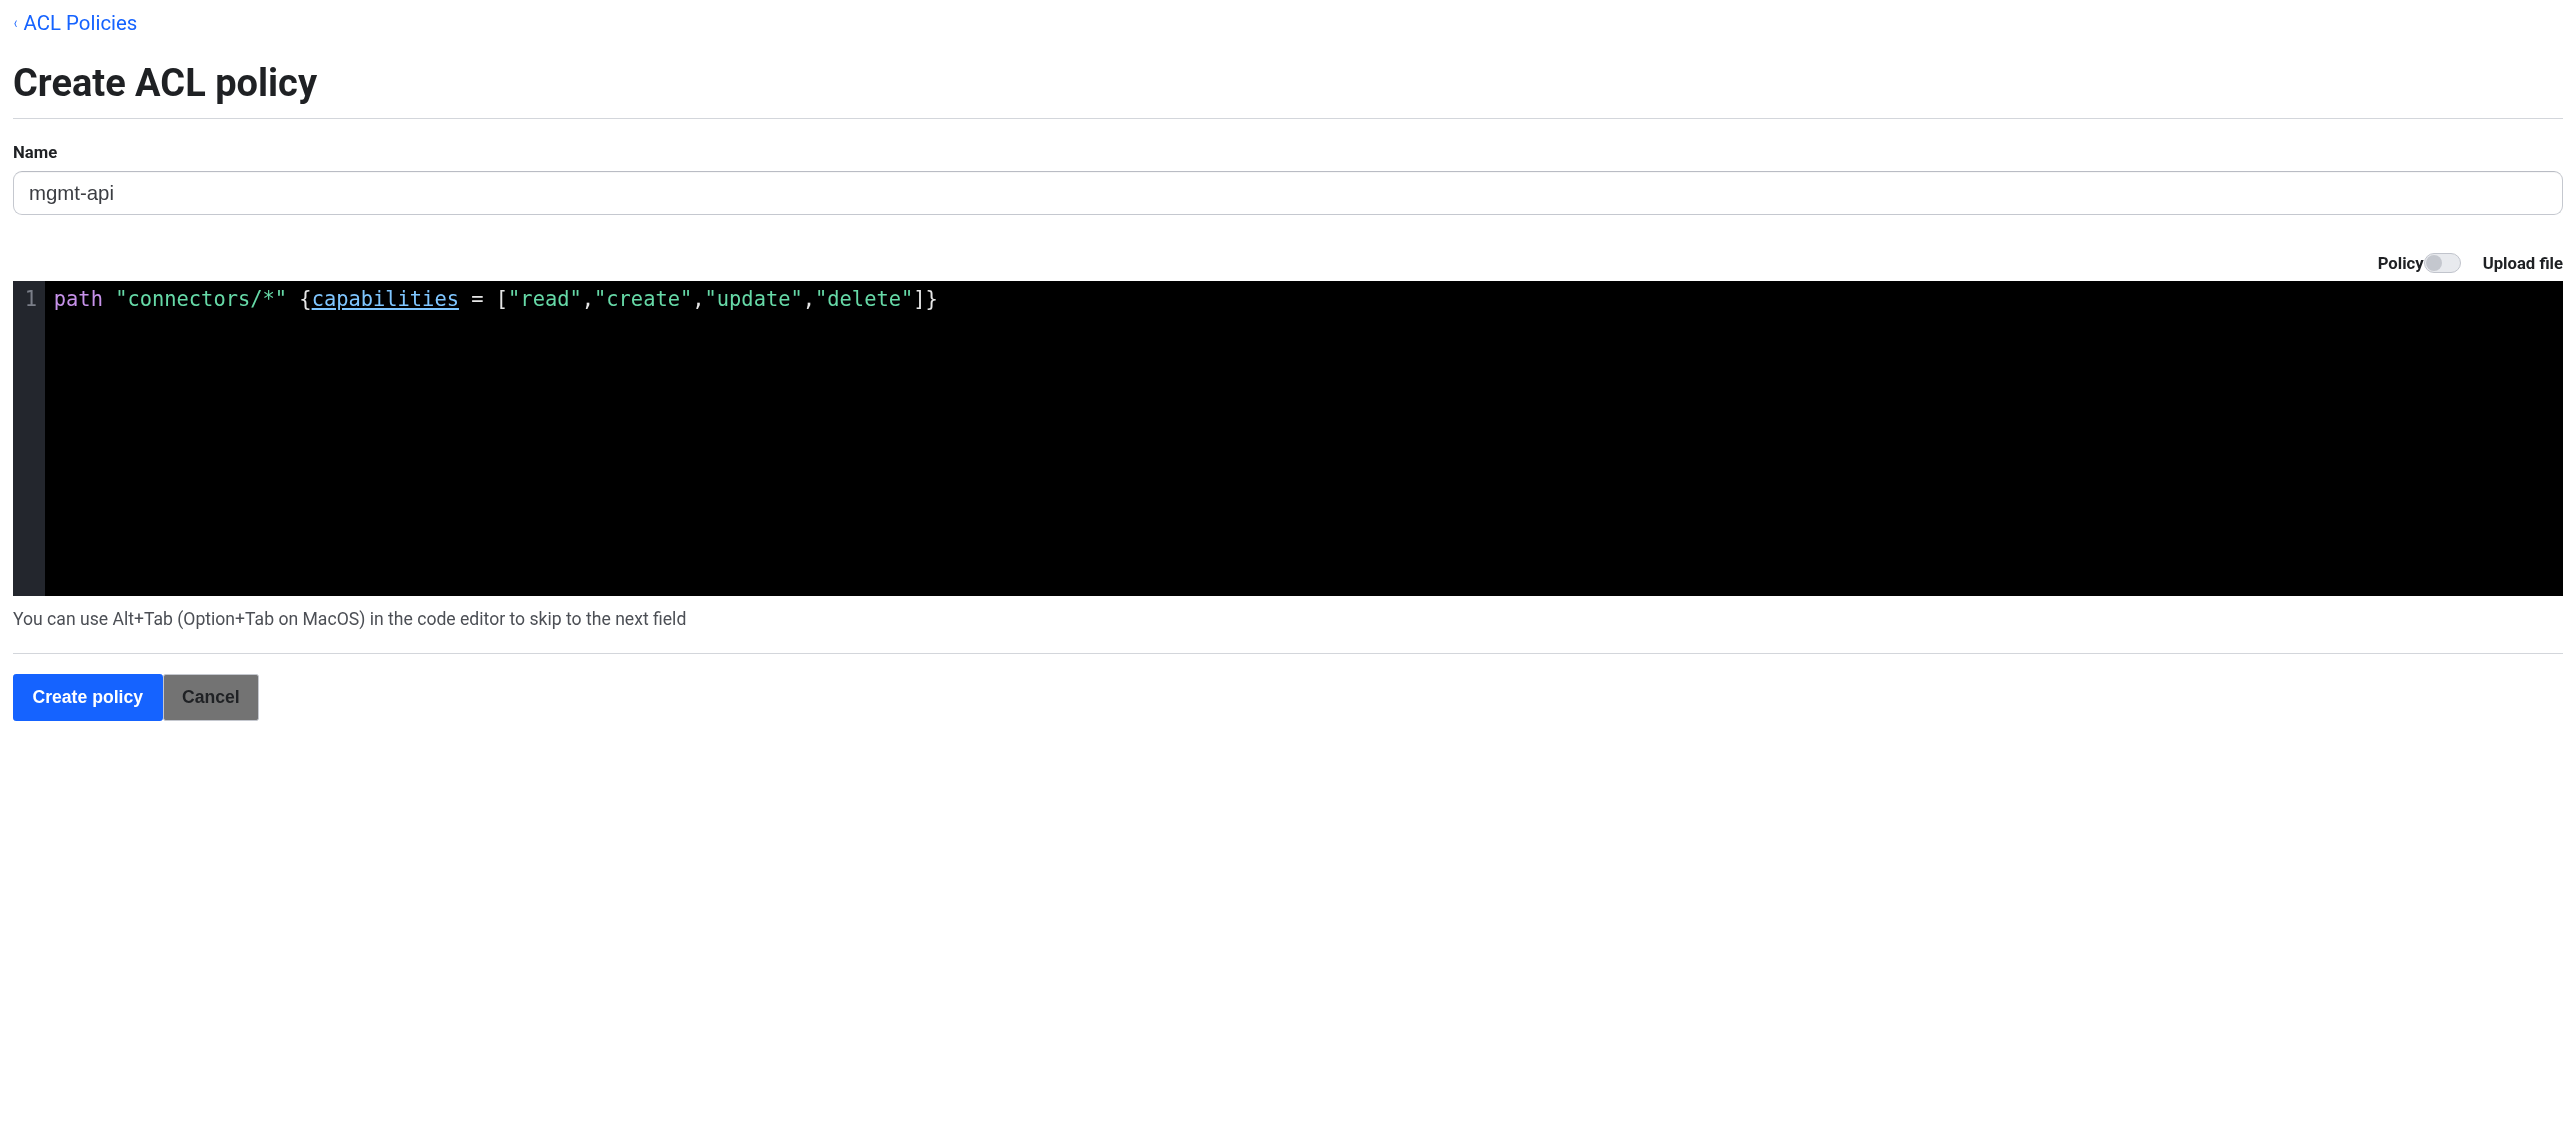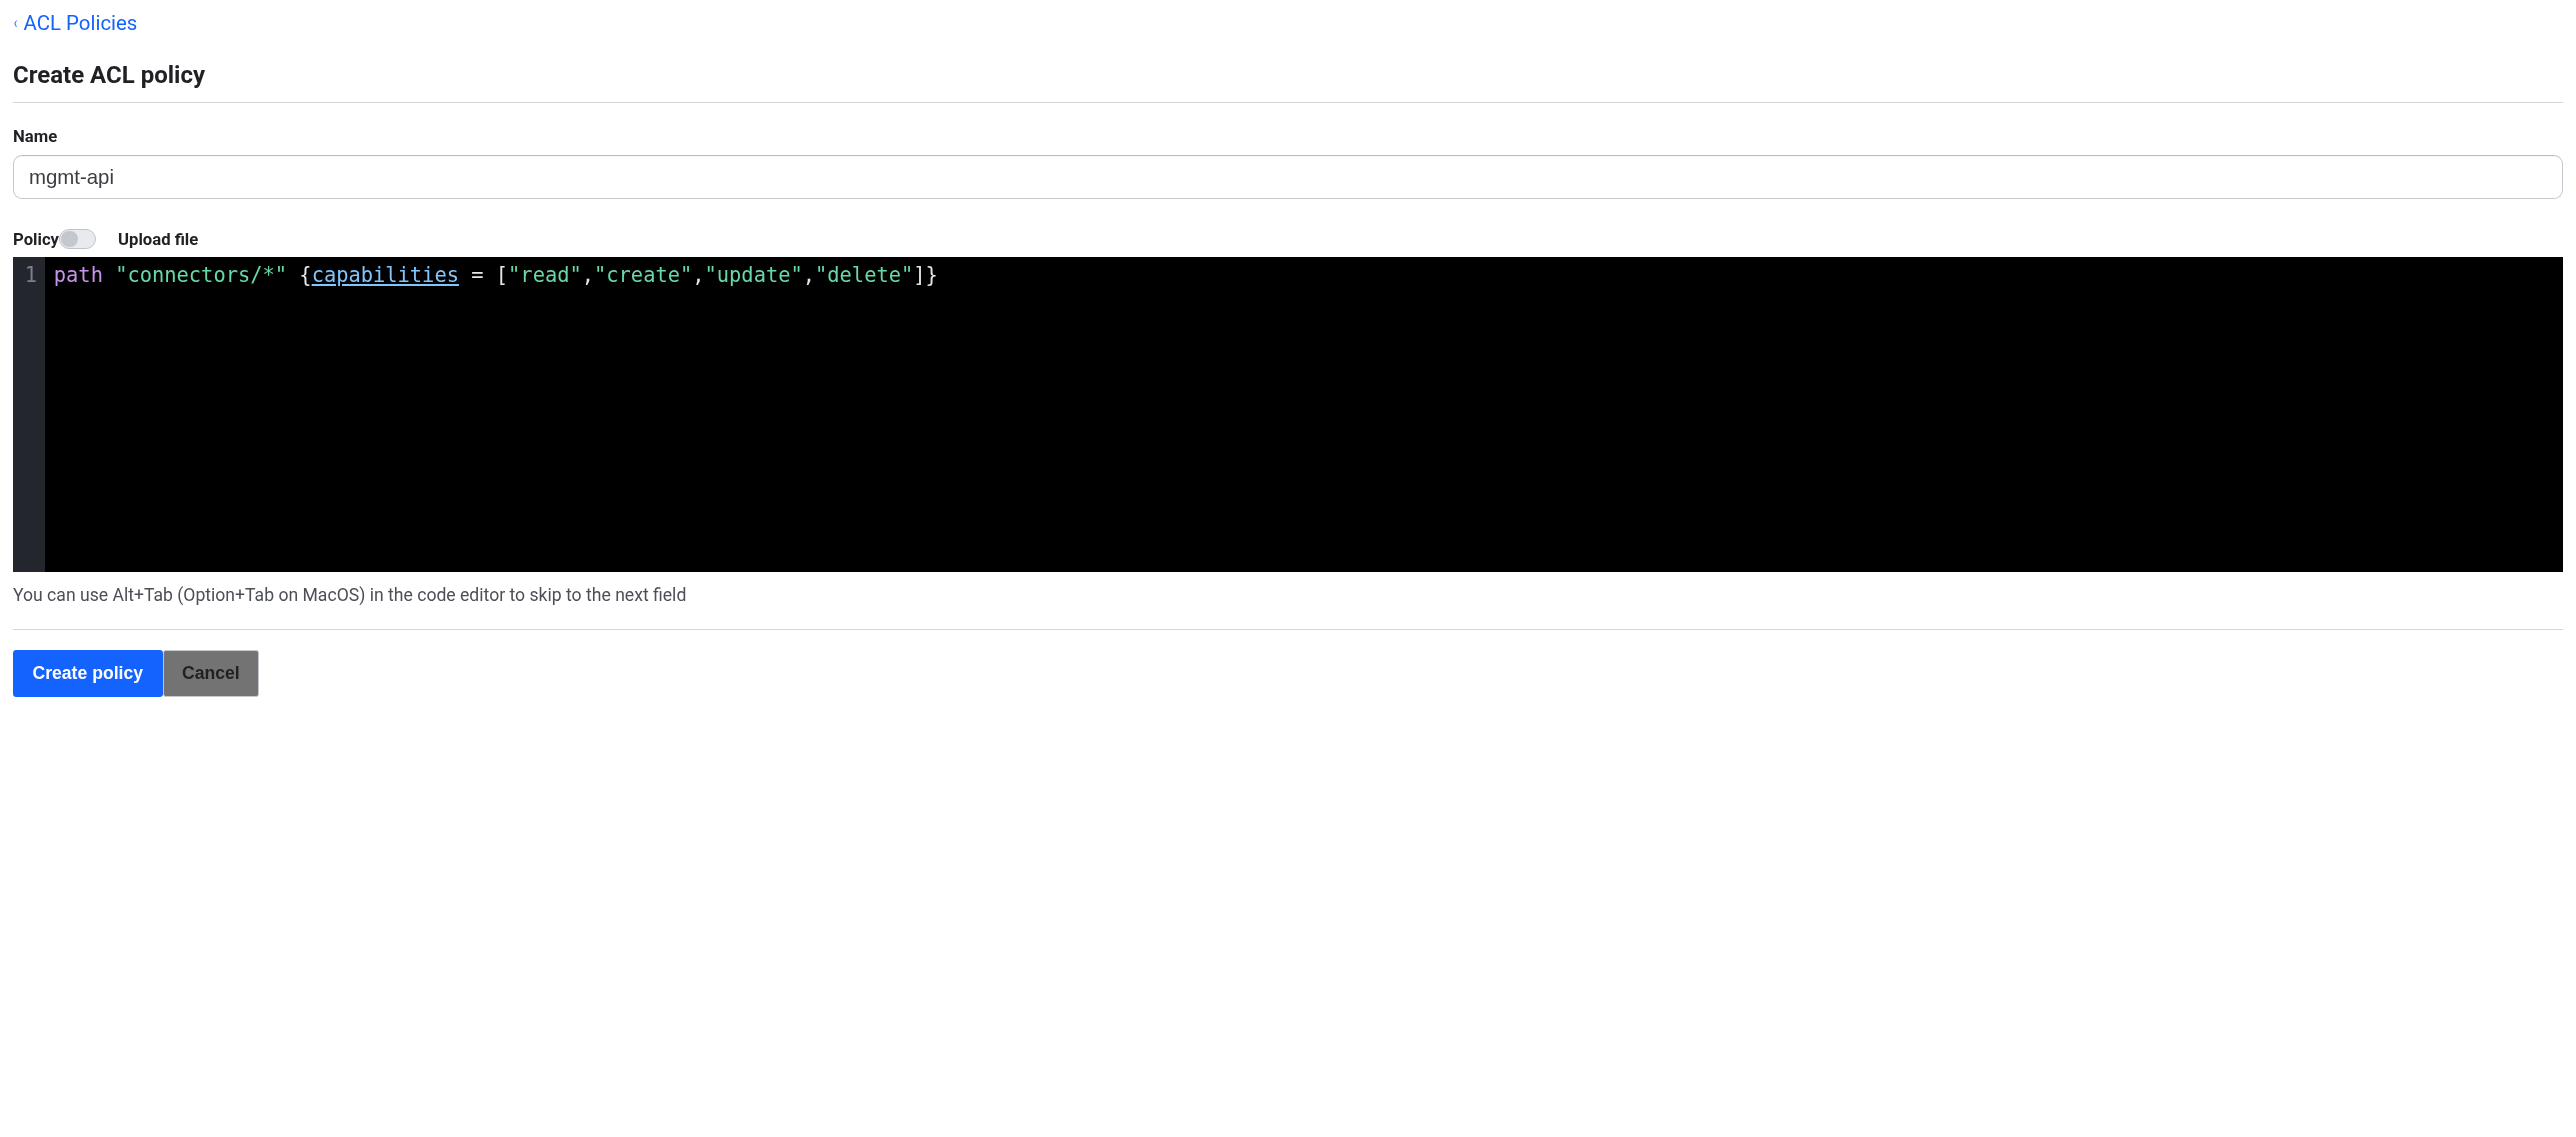--- a/index.html
+++ b/index.html
@@ -25,21 +25,21 @@
     line-height: 1;
     transform: scaleX(0.7);
   }
   .breadcrumb .link {
     color: #1563ff;
     font-size: 20.4px;
   }
 
   
   .page-title {
-    font-size: 24px;
+    font-size: 38px;
     font-weight: 700;
     color: #1f2124;
     padding-bottom: 13px;
   }
   .hr-title { border: none; border-top: 0.9px solid #d3d6db; margin-bottom: 24px; }
 
   
   .field-label {
     font-size: 16.7px;
     font-weight: 700;
@@ -60,22 +60,23 @@
     background: #fff;
     box-shadow: inset 0 0.9px 0 rgba(0,0,0,0.03);
   }
 
   .field-gap { height: 30px; }
 
   
   .policy-head {
     display: flex;
     align-items: center;
-    justify-content: flex-start;
+    justify-content: flex-end;
     margin-bottom: 7.4px;
+    margin-top: 8px;
   }
   .upload-wrap {
     display: inline-flex;
     align-items: center;
     gap: 22px;
   }
   .upload-label {
     font-size: 16.7px;
     font-weight: 700;
     color: #1f2124;

